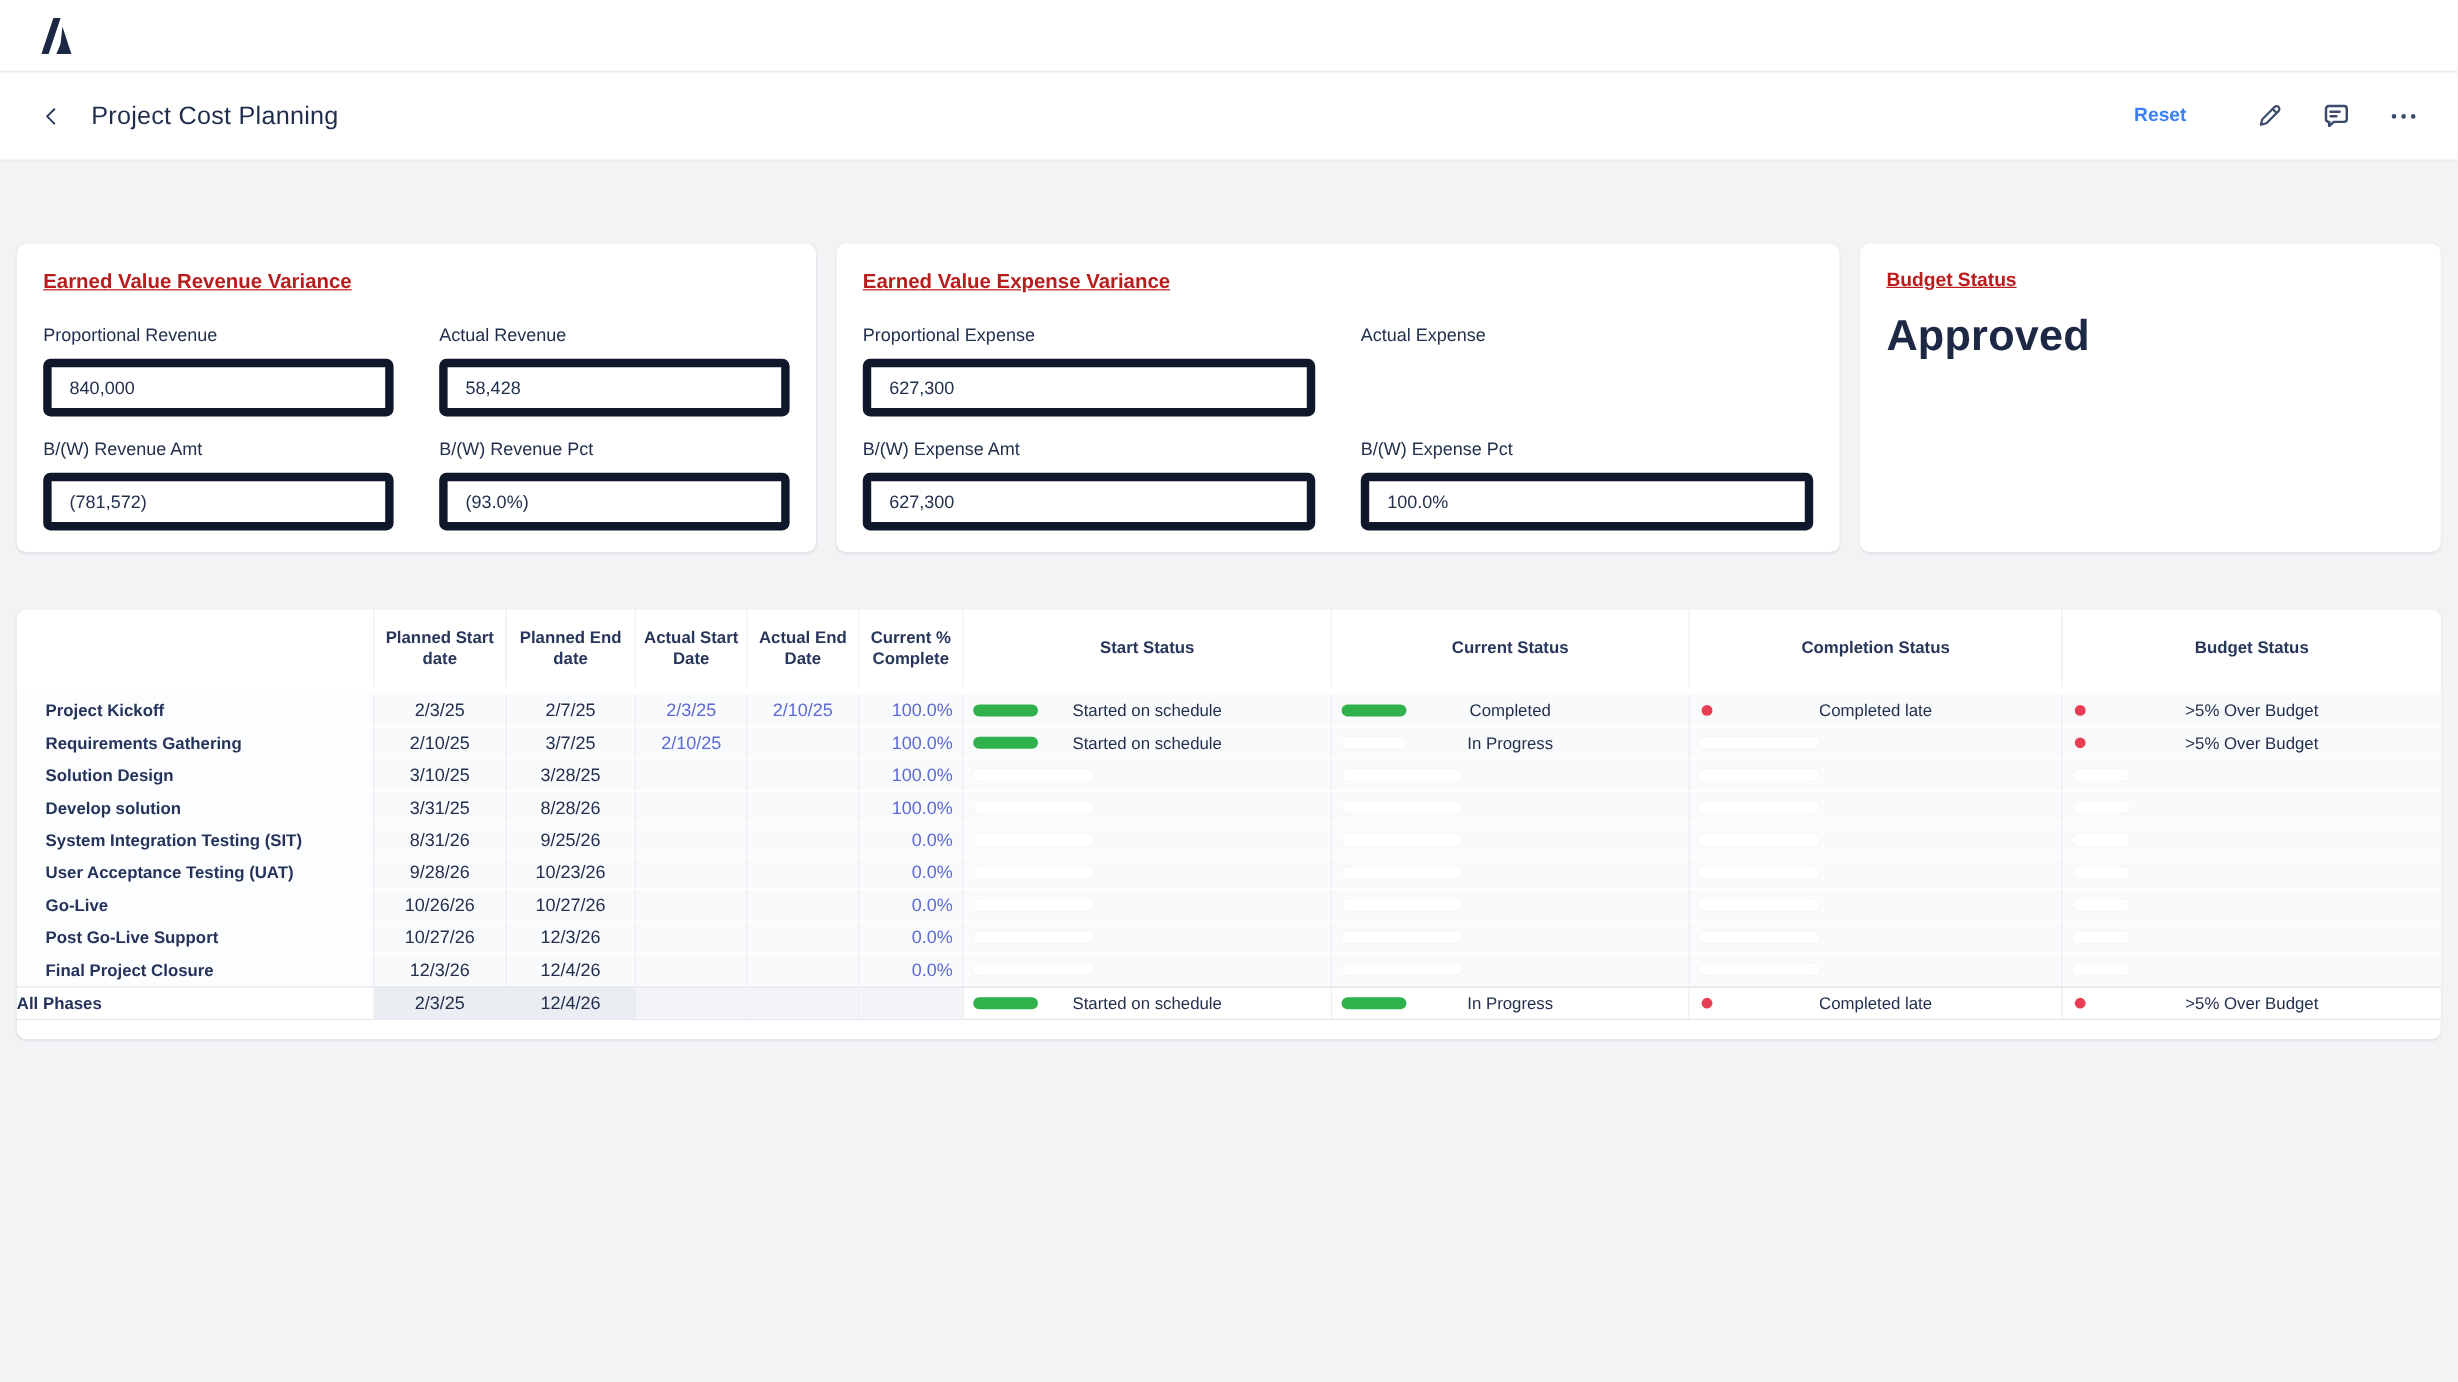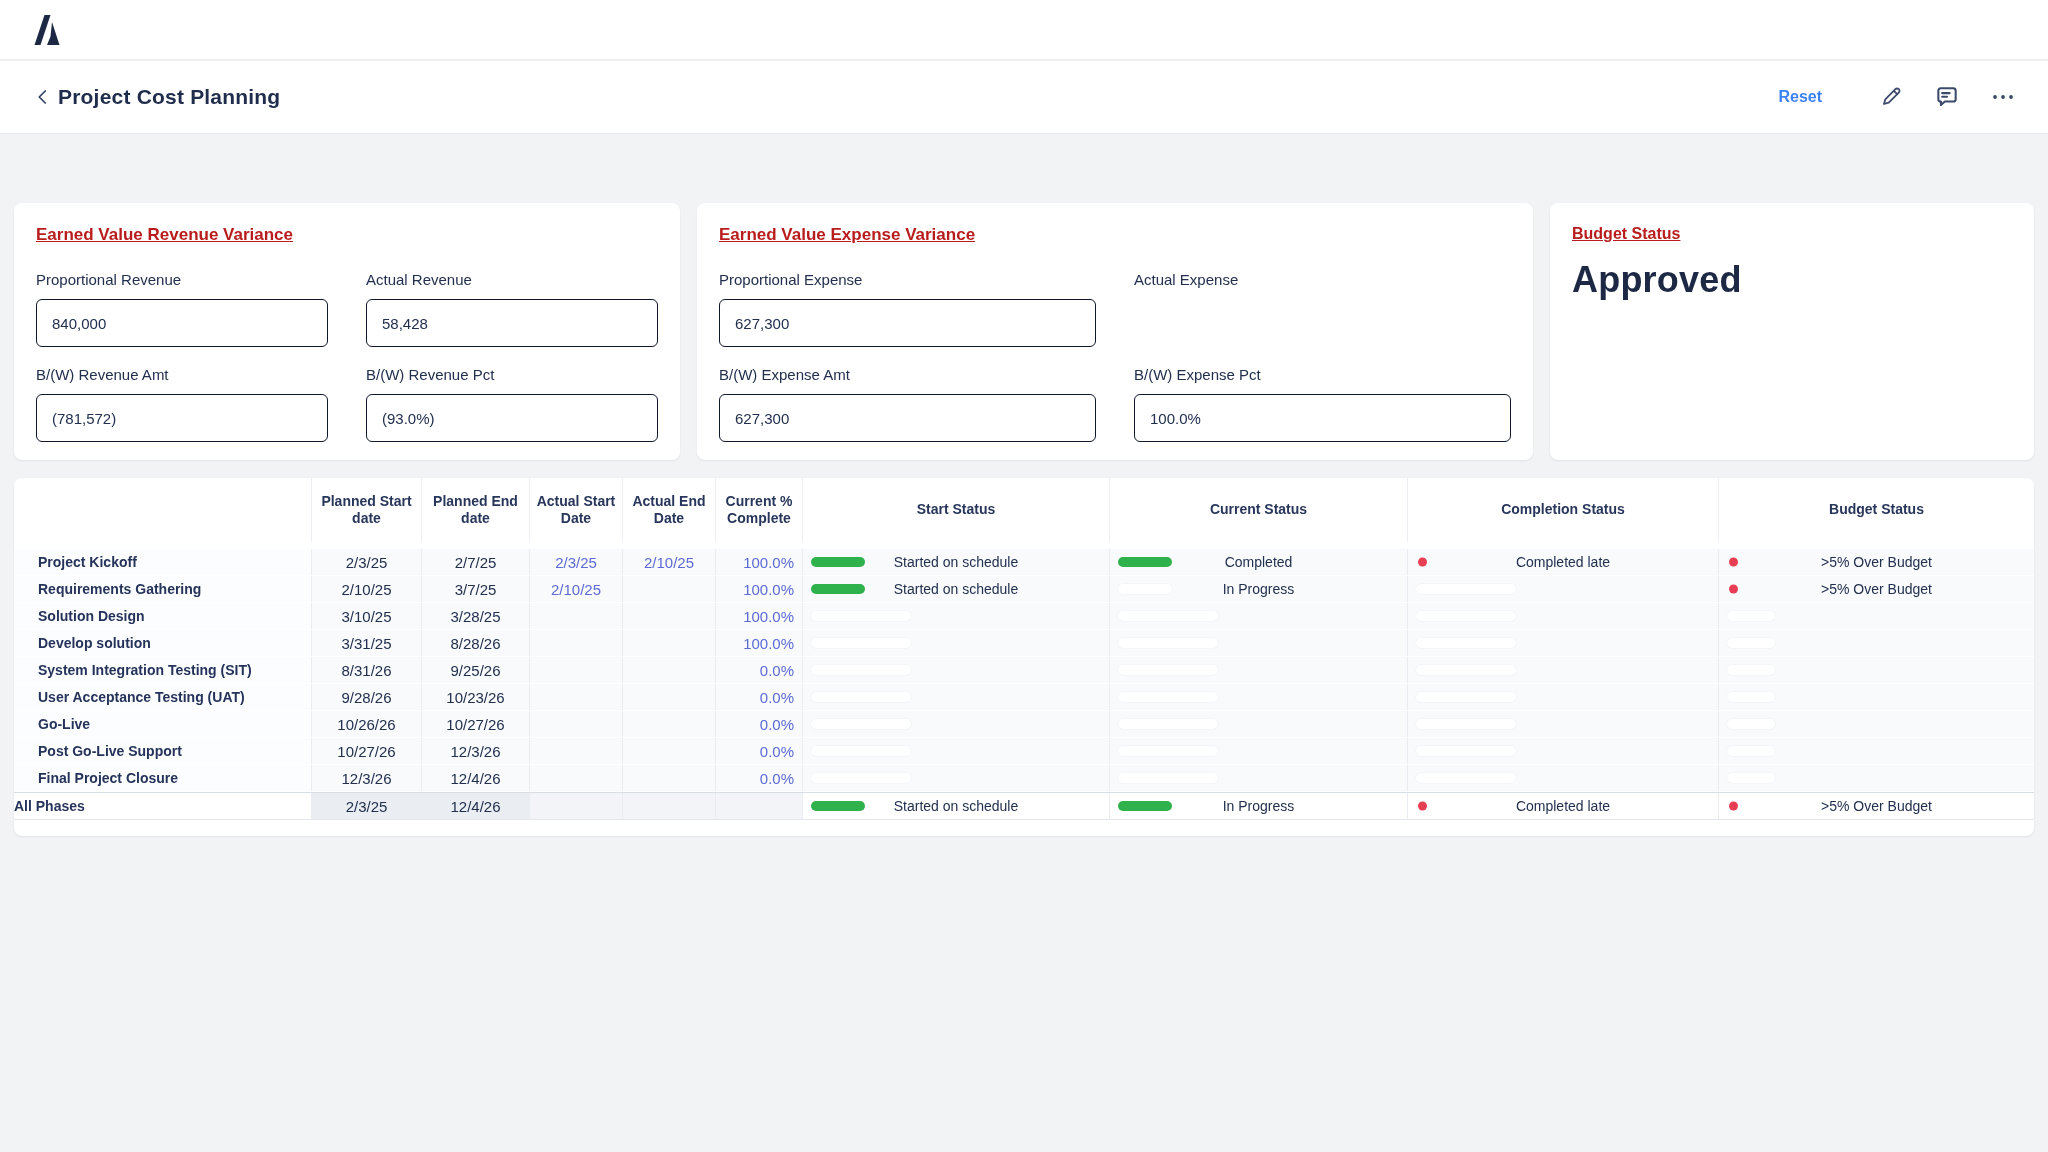--- a/index.html
+++ b/index.html
@@ -16,46 +16,46 @@
     position:absolute; top:0; left:0; width:2048px; height:60px;
     background:#ffffff; border-bottom:1px solid #ececef;
     display:flex; align-items:center; padding-left:30px;
   }
   .titlebar {
     position:absolute; top:61px; left:0; width:2048px; height:73px;
     background:#ffffff; border-bottom:1px solid #e6e8ec;
     display:flex; align-items:center; padding:0 30px 0 28px;
   }
   .back-btn { width:30px; height:30px; display:flex; align-items:center; justify-content:center; cursor:pointer; }
-  .page-title { font-size:21px; font-weight:700; color:#1f2c4c; margin-left:0; letter-spacing:.2px; }
+  .page-title { font-size:21px; font-weight:400; color:#1f2c4c; margin-left:18px; letter-spacing:.2px; }
   .titlebar-right { margin-left:auto; display:flex; align-items:center; gap:26px; }
   .reset-btn { font-size:16px; font-weight:700; color:#3b82f6; cursor:pointer; margin-right:28px; }
   .icon-btn { width:30px; height:30px; display:flex; align-items:center; justify-content:center; cursor:pointer; }
   
   .cards { position:absolute; top:203px; left:14px; display:flex; gap:17px; }
   .card {
     background:#ffffff; border-radius:8px;
     box-shadow:0 1px 2px rgba(20,30,60,.08);
     padding:22px; height:257px;
   }
   .card-title { font-size:17px; font-weight:700; color:#b91c1c;text-decoration:underline; }
   .field-grid { display:grid; grid-template-columns:1fr 1fr; column-gap:38px; row-gap:19px; margin-top:26px; }
   .field-label { font-size:15px; font-weight:400; color:#22304e; margin-bottom:11px; }
   .field-input {
-    width:100%; height:48px; border:1px solid #0f172a; border-radius:6px;
+    width:100%; height:48px; border:7px solid #0f172a; border-radius:6px;
     background:#fff; font-family:"Liberation Sans",sans-serif;
     font-size:15px; color:#22304e; padding:0 15px; outline:none;
   }
   .card-rev { width:666px; }
   .card-exp { width:836px; }
   .card-budget { width:484px; }
   .budget-value { font-size:36px; font-weight:800; color:#1c2844; margin-top:16px; letter-spacing:.2px; }
   
   .table-card {
-    position:absolute; top:478px; left:14px; width:2020px; height:358px;
+    position:absolute; top:508px; left:14px; width:2020px; height:358px;
     background:#ffffff; border-radius:8px;
     box-shadow:0 1px 2px rgba(20,30,60,.08);
     overflow:hidden;
   }
   .thead { display:flex; height:64px; background:#fff; }
   .th {
     display:flex; align-items:center; justify-content:center; text-align:center;
     font-size:14px; font-weight:700; color:#27365a;
     white-space:pre-line; line-height:1.25;
     border-right:1px solid #eceef3;

